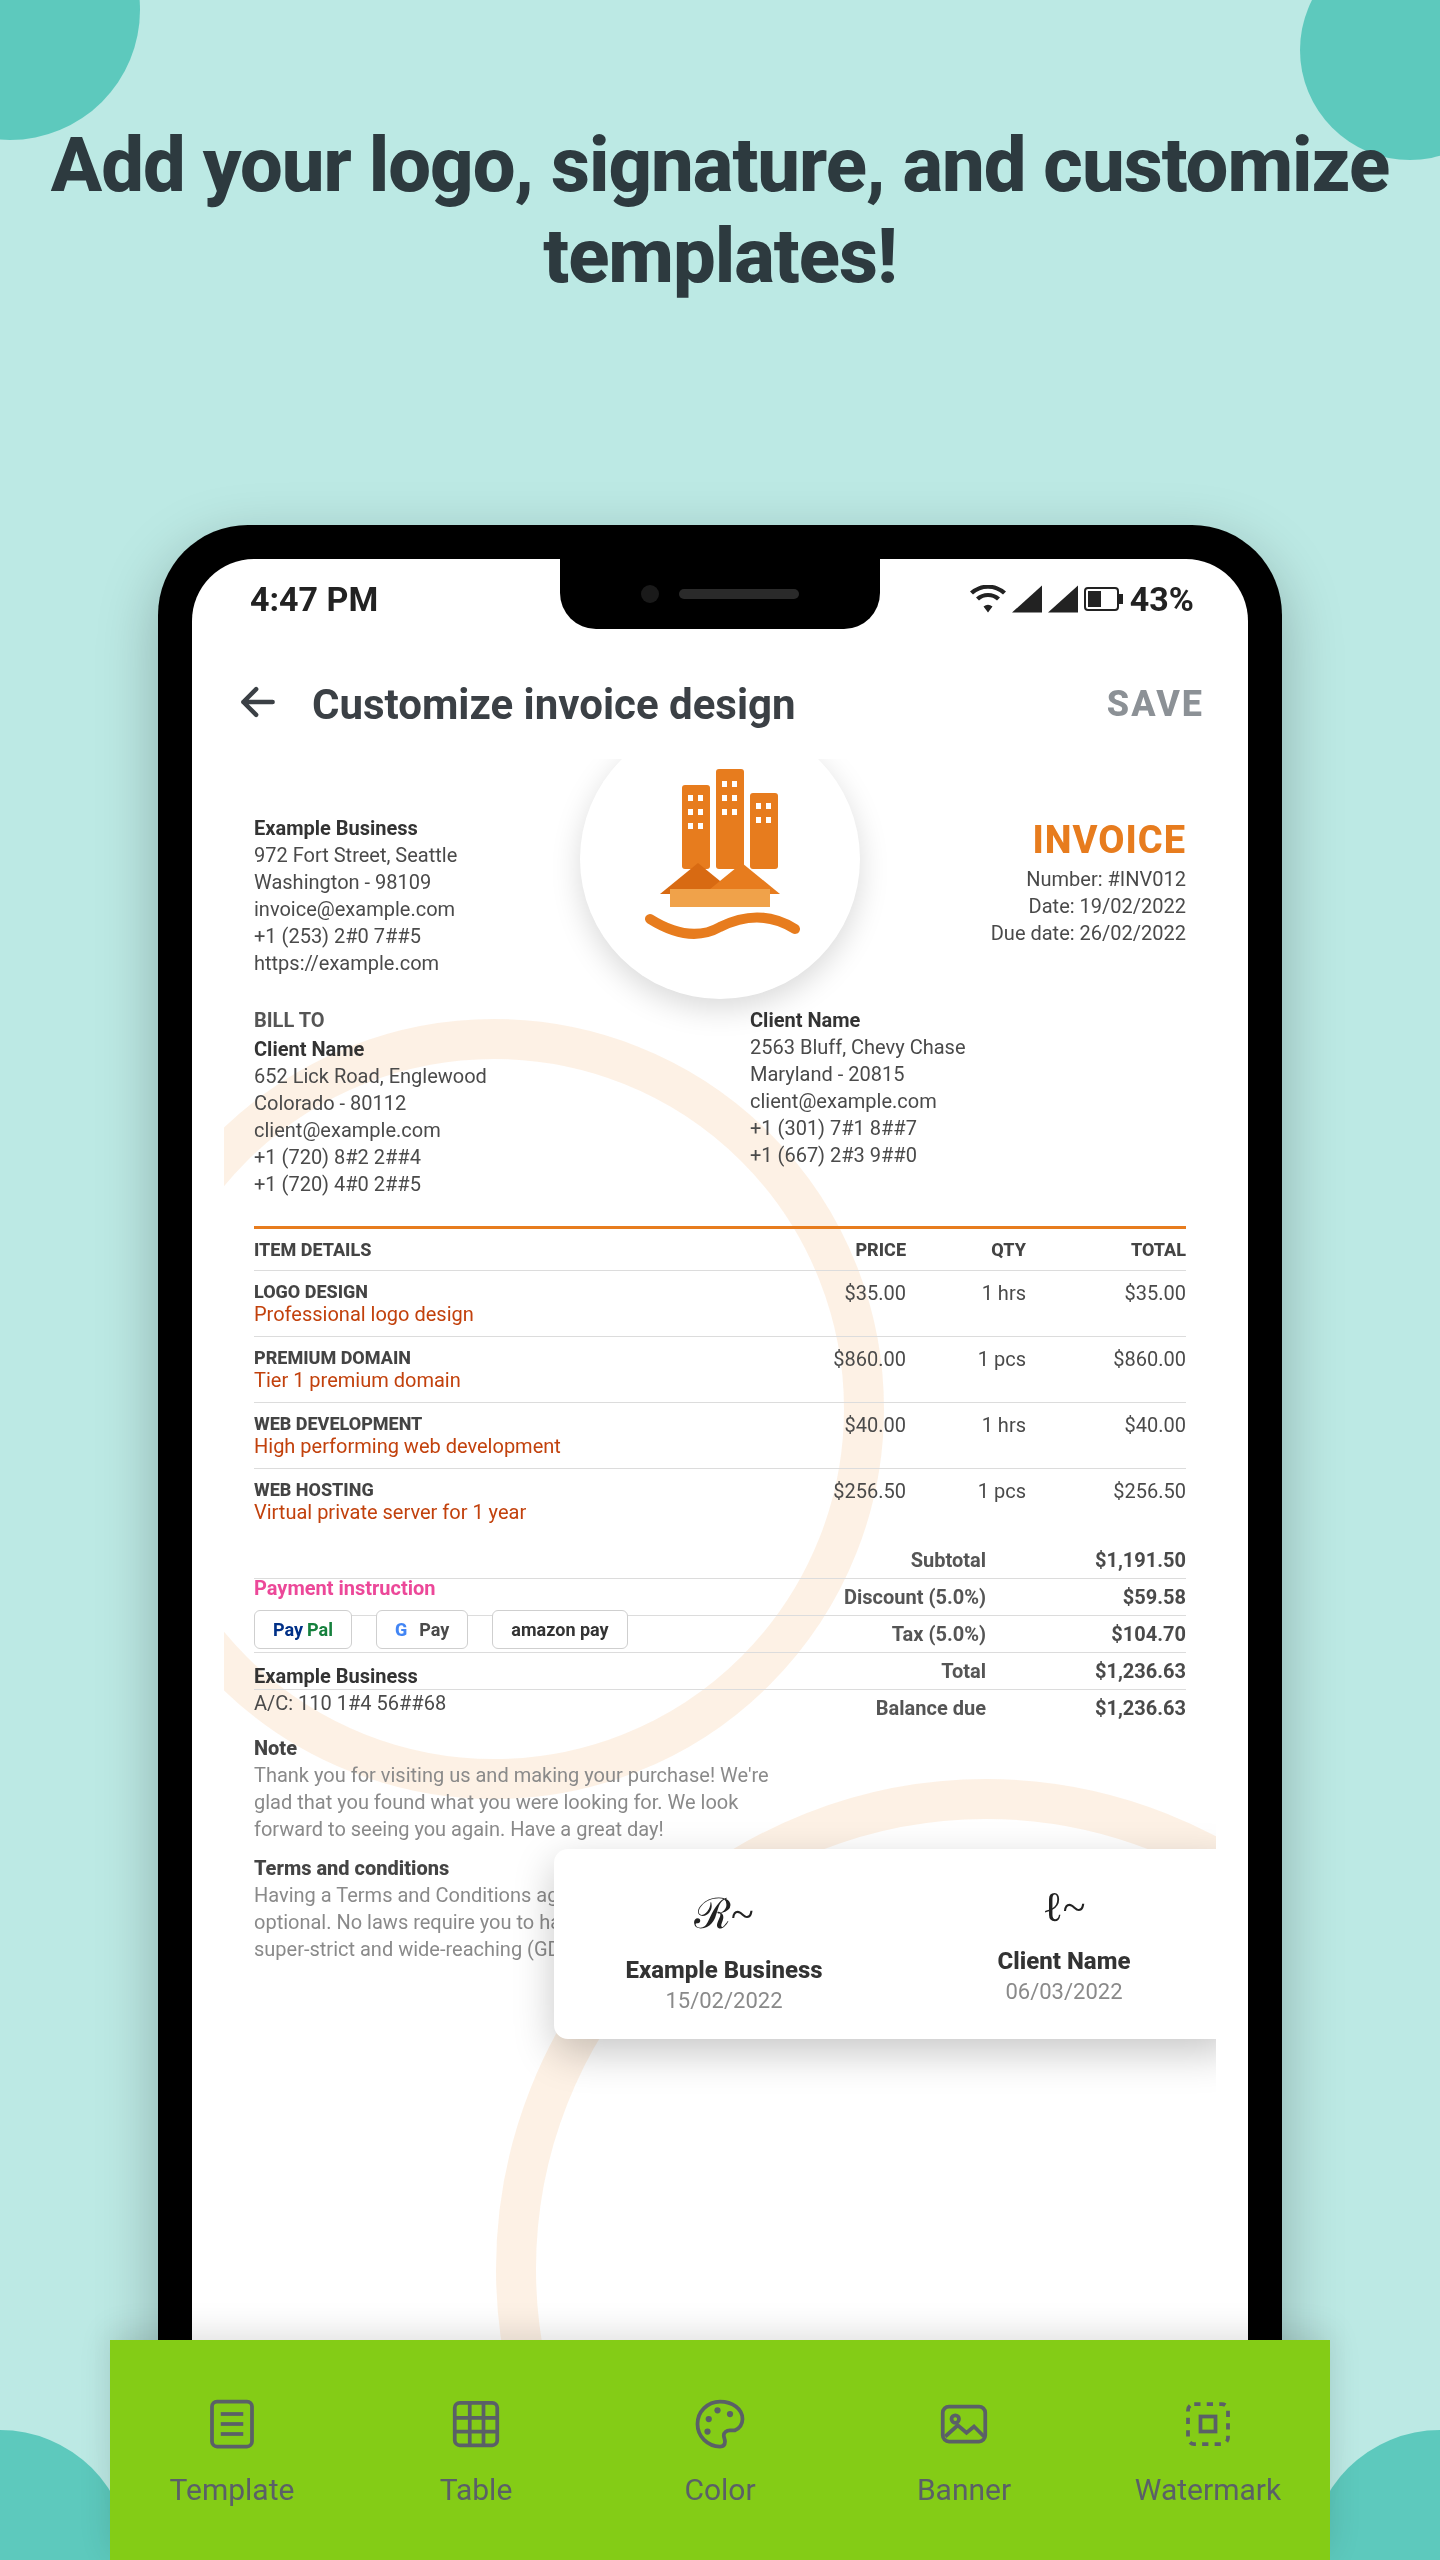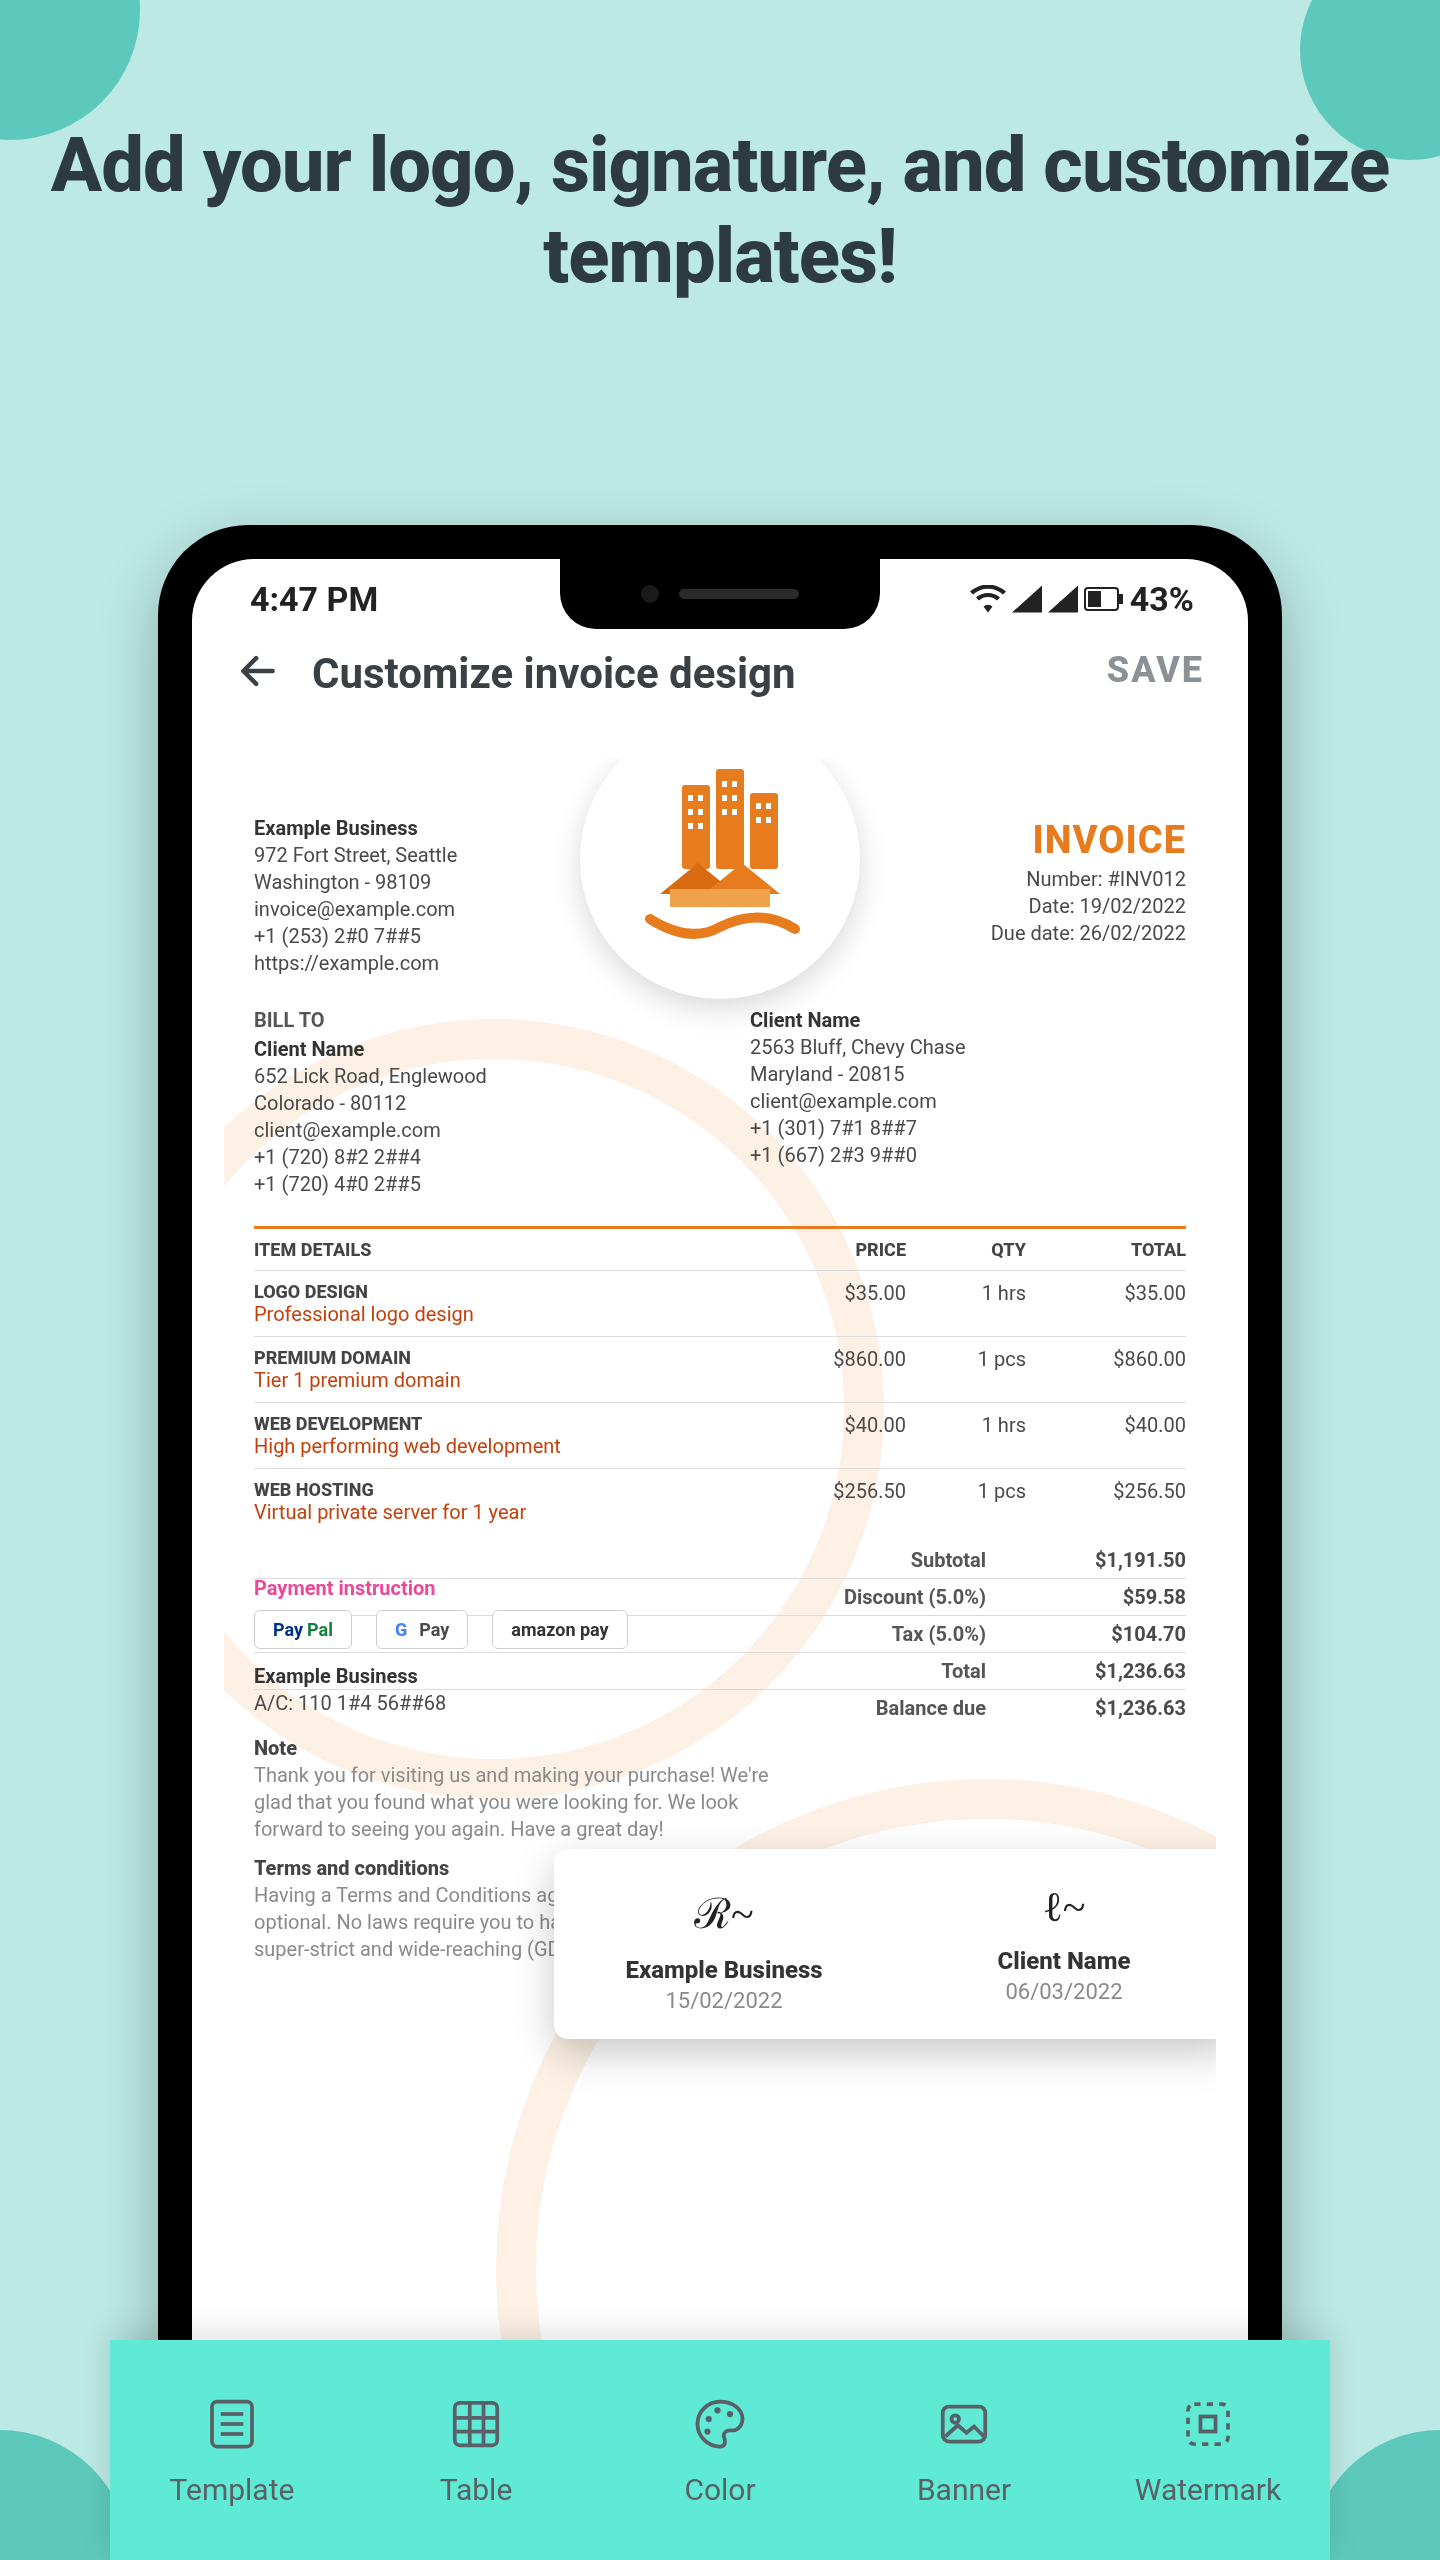--- a/index.html
+++ b/index.html
@@ -22,21 +22,21 @@
 .notch{position:absolute;top:0;left:50%;transform:translateX(-50%);width:320px;height:70px;background:#000;border-radius:0 0 36px 36px;display:flex;align-items:center;justify-content:center;gap:20px;z-index:5}
 .notch .speaker{width:120px;height:10px;background:#2a2a2a;border-radius:6px}
 .notch .cam{width:18px;height:18px;background:#1a1a1a;border-radius:50%}
 
 
 .status{position:absolute;top:10px;left:4px;right:0;height:60px;display:flex;align-items:center;justify-content:space-between;padding:0 54px;font-size:34px;font-weight:700;color:#222;z-index:4}
 .status-right{display:flex;align-items:center;gap:6px}
 .status-right svg{display:block}
 
 
-.appbar{position:absolute;top:90px;left:0;right:0;height:110px;display:flex;align-items:flex-start;padding:0 44px;gap:32px;z-index:4}
+.appbar{position:absolute;top:90px;left:0;right:0;height:110px;display:flex;align-items:center;padding:0 44px;gap:32px;z-index:4}
 .appbar .title{font-size:42px;font-weight:700;color:#3b4045}
 .appbar .save{margin-left:auto;font-size:36px;font-weight:800;color:#8c9196;letter-spacing:2px}
 
 
 .canvas{position:absolute;top:200px;left:32px;right:32px;bottom:32px;background:#fff;padding:56px 30px 30px;font-size:20px;color:#4a4a4a;overflow:hidden}
 .canvas .bg-swoosh{position:absolute;inset:0;pointer-events:none}
 .canvas .bg-swoosh::before,.canvas .bg-swoosh::after{content:"";position:absolute;border:40px solid rgba(240,140,40,.12);border-radius:50%}
 .canvas .bg-swoosh::before{width:700px;height:700px;left:-120px;top:260px}
 .canvas .bg-swoosh::after{width:900px;height:900px;right:-260px;bottom:-300px}
 
@@ -86,21 +86,21 @@
 .note .bd,.terms .bd{color:#8a8a8a}
 
 
 .sigcard{position:absolute;right:-18px;top:1090px;width:680px;background:#fff;border-radius:14px;box-shadow:0 14px 40px rgba(0,0,0,.22);display:flex;z-index:10}
 .sigcard .half{flex:1;padding:34px 28px 26px;text-align:center}
 .sigcard .sig{font-family:"Brush Script MT","Segoe Script",cursive;font-size:42px;color:#222;margin-bottom:16px;white-space:nowrap}
 .sigcard .nm{font-weight:800;color:#333;font-size:24px}
 .sigcard .dt{color:#8a8a8a;font-size:22px;margin-top:4px}
 
 
-.dock{position:absolute;left:110px;right:110px;bottom:0;height:220px;background:#5eead4;box-shadow:0 -8px 30px rgba(0,0,0,.12);display:flex;z-index:20}
+.dock{position:absolute;left:110px;right:110px;bottom:0;height:220px;background:#84cc16;box-shadow:0 -8px 30px rgba(0,0,0,.12);display:flex;z-index:20}
 .dock .ditem{flex:1;display:flex;flex-direction:column;align-items:center;justify-content:center;gap:18px;color:#5a6067;font-size:30px}
 .dock .ditem svg{display:block}
 </style>
 </head>
 <body>
 
 <div class="blob tl"></div>
 <div class="blob tr"></div>
 <div class="blob bl"></div>
 <div class="blob br"></div>

